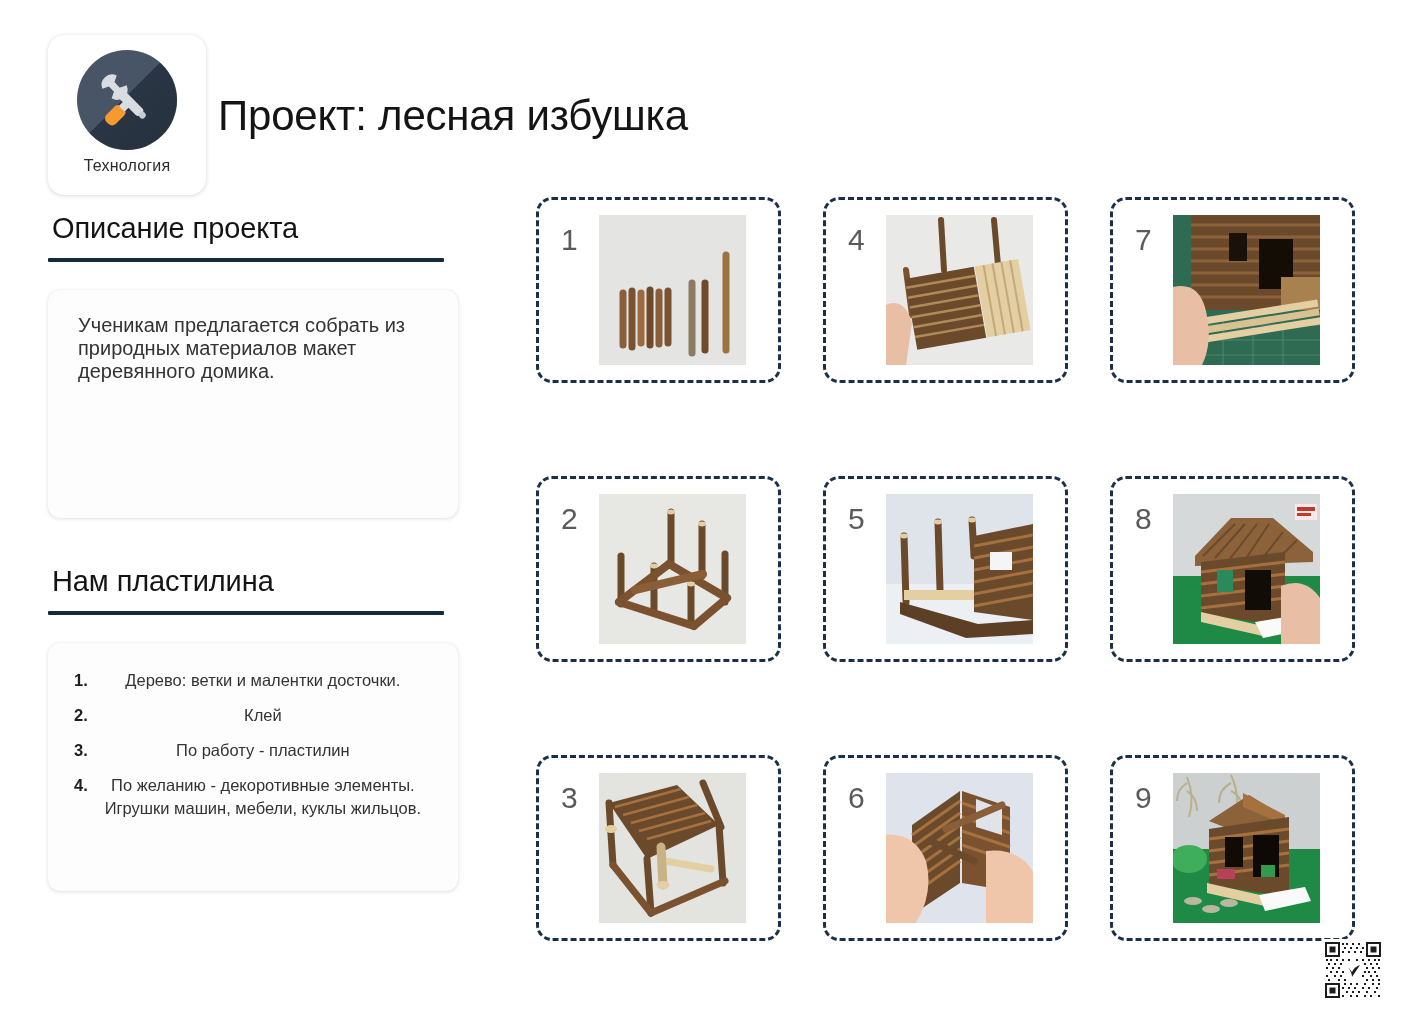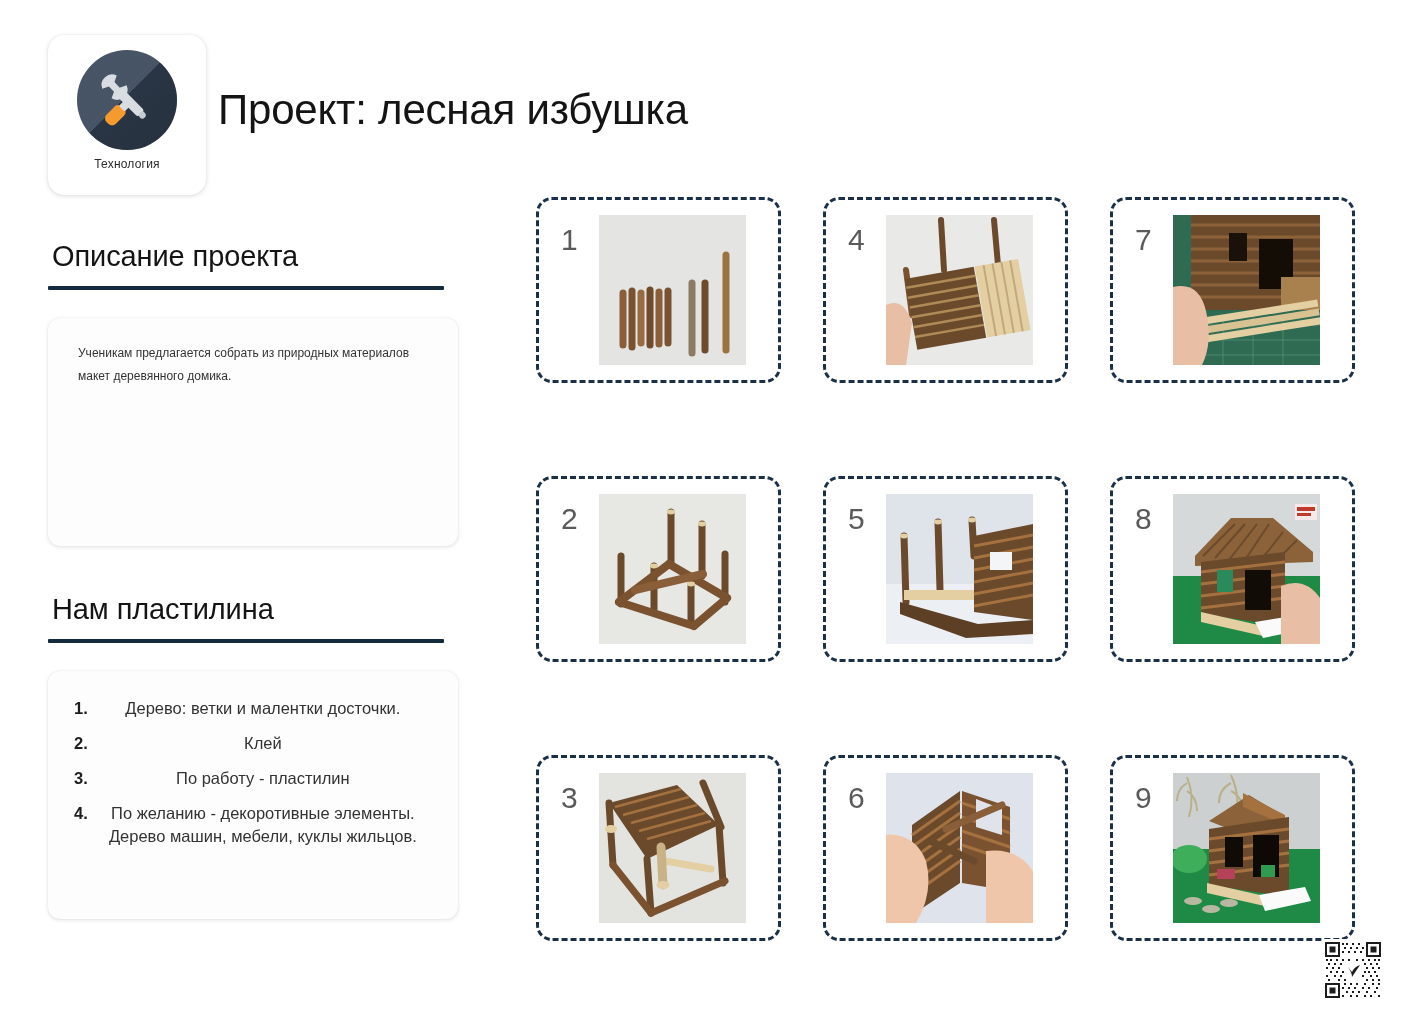--- a/index.html
+++ b/index.html
@@ -48,42 +48,41 @@
   }
   .logo-circle .shade {
     position: absolute;
     left: 0; top: 0; width: 100%; height: 100%;
     background: linear-gradient(135deg, rgba(255,255,255,0.06) 0%, rgba(255,255,255,0.06) 48%, rgba(20,28,40,0.45) 48%, rgba(20,28,40,0.55) 100%);
   }
   .logo-circle svg { position: absolute; left: 0; top: 0; }
 
   .logo-label {
     margin-top: 7px;
-    font-size: 12px;
+    font-size: 16px;
     color: #2b2b2b;
     letter-spacing: 0.2px;
     font-family: "Liberation Sans", sans-serif;
   }
 
   .page-title {
     position: absolute;
-    left: 218px; top: 86px;
+    left: 218px; top: 92px;
     font-size: 42px;
     font-weight: 400;
     color: #141414;
     letter-spacing: -0.2px;
     white-space: nowrap;
   }
 
   
   .left-col {
     position: absolute;
     left: 48px; top: 212px;
     width: 410px;
-    margin-top: 28px;
   }
 
   .section-heading {
     font-size: 29px;
     font-weight: 400;
     color: #141414;
     letter-spacing: -0.1px;
     padding-left: 4px;
   }
 
@@ -97,21 +96,21 @@
 
   .panel {
     margin-top: 28px;
     background: #fdfdfd;
     border-radius: 12px;
     box-shadow: 0 1px 4px rgba(0,0,0,0.12), 0 0 1px rgba(0,0,0,0.10);
     padding: 24px 26px 26px 30px;
   }
 
   .panel p {
-    font-size: 12px;
+    font-size: 20px;
     line-height: 23px;
     color: #333333;
     text-align: left;
   }
   .panel p + p { margin-top: 14px; }
 
   .panel-desc { min-height: 228px; }
 
   .section-heading.second { margin-top: 47px; }
 
@@ -234,21 +233,21 @@
     <div class="mat-item">
       <span class="mat-num">2.</span>
       <span class="mat-text">Клей</span>
     </div>
     <div class="mat-item">
       <span class="mat-num">3.</span>
       <span class="mat-text">По работу - пластилин</span>
     </div>
     <div class="mat-item">
       <span class="mat-num">4.</span>
-      <span class="mat-text">По желанию - декоротивные элементы. Дерево машин, мебели, куклы жильцов.</span>
+      <span class="mat-text">По желанию - декоротивные элементы. Игрушки машин, мебели, куклы жильцов.</span>
     </div>
   </div>
 </div>
 
 <div class="steps-grid">
 
   <div class="step-card">
     <div class="step-num">1</div>
     <div class="step-photo">
       <svg width="147" height="150" viewBox="0 0 147 150">

